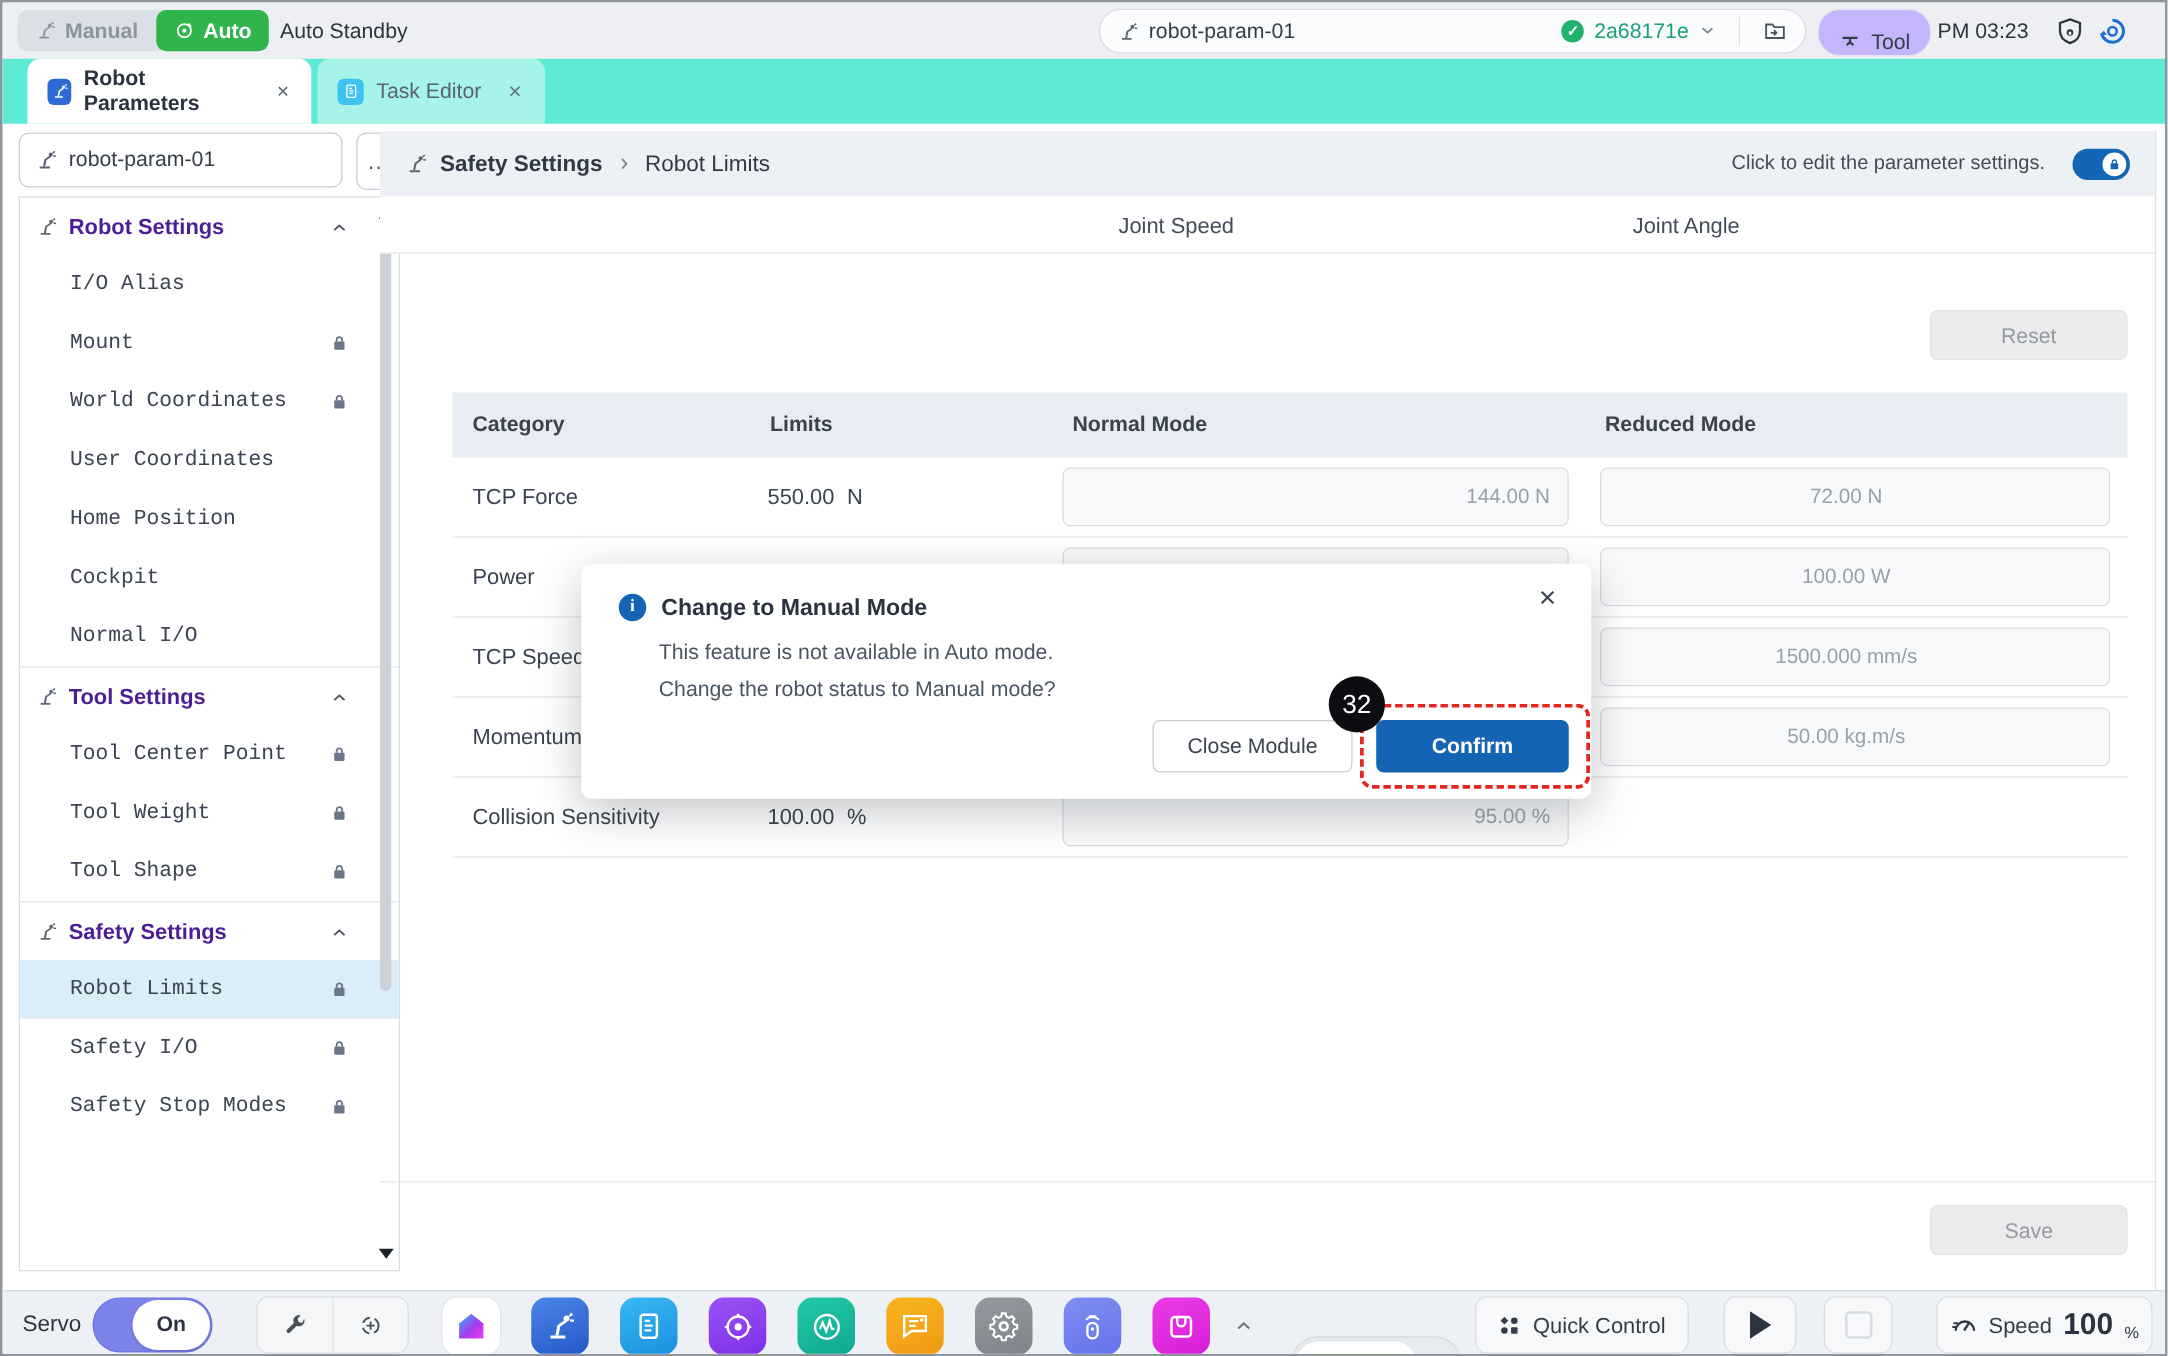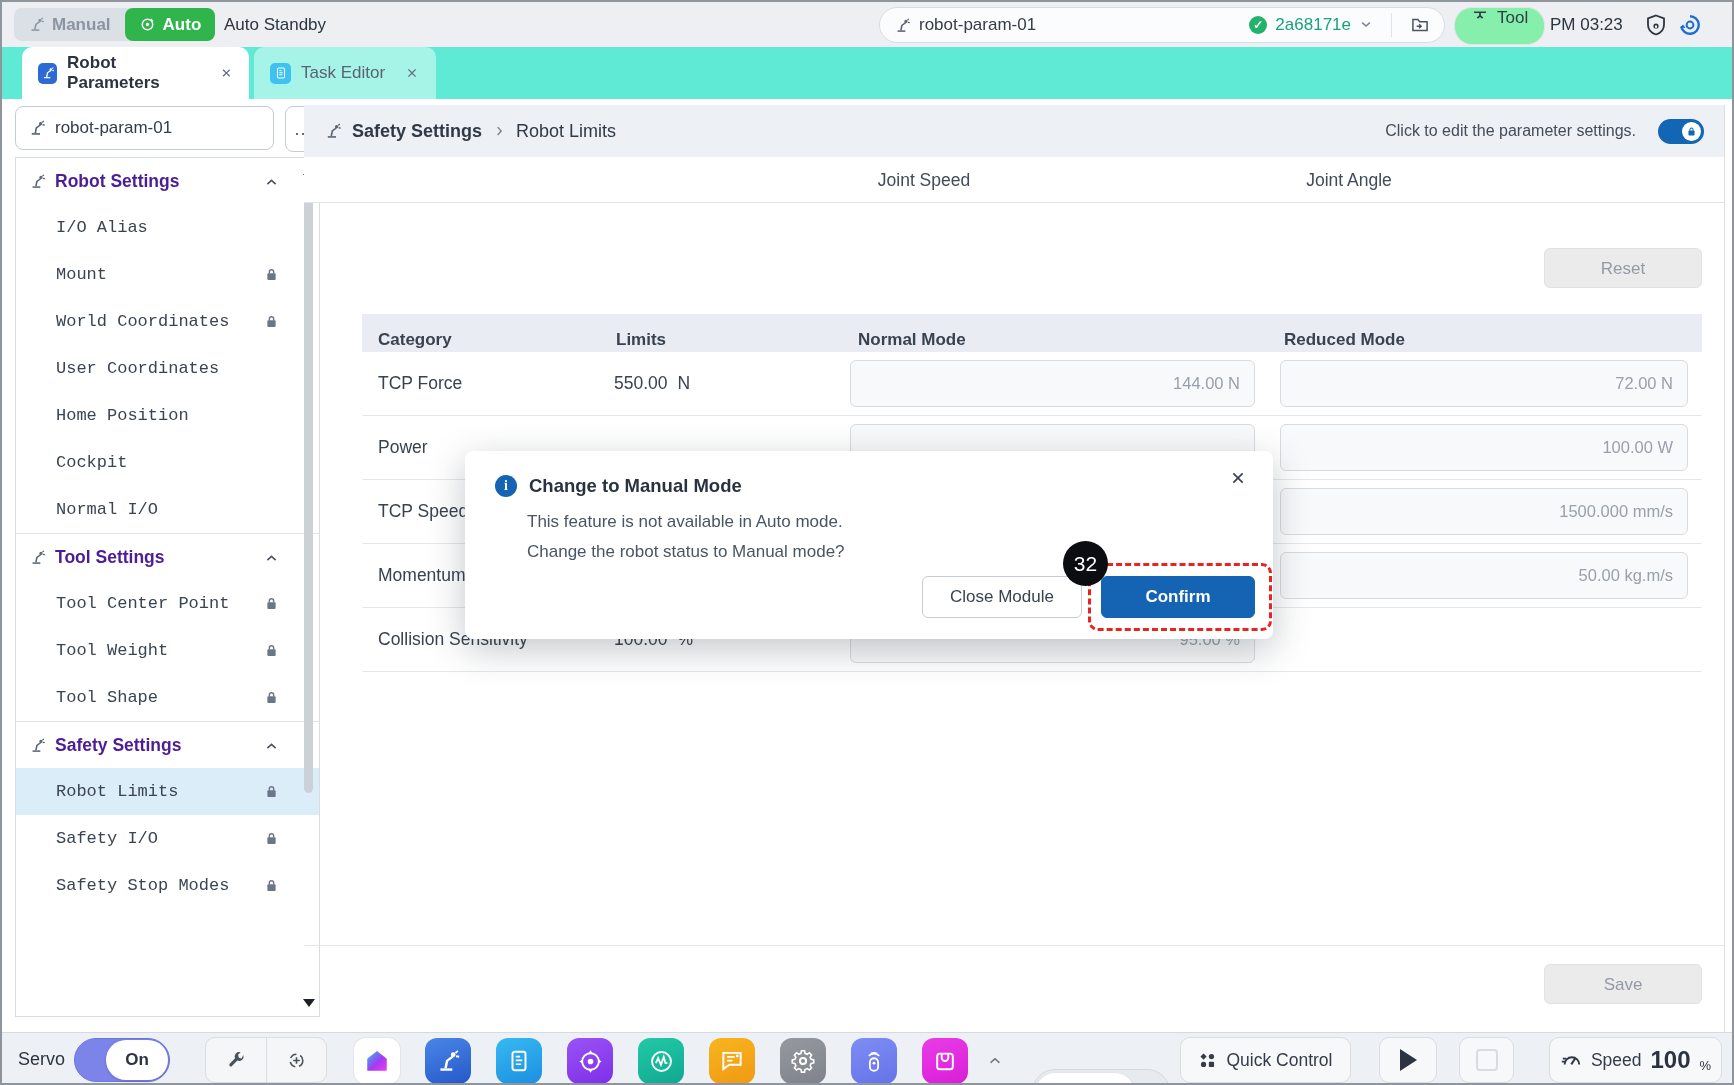--- a/index.html
+++ b/index.html
@@ -14,22 +14,22 @@
     display:flex;align-items:center;}
   .seg{display:flex;align-items:center;gap:7px;justify-content:center;font-size:17px;padding:0 14px;height:33px;box-sizing:border-box;}
   .seg.manual{color:#8b95a1;font-weight:bold;}
   .seg.auto{background:#2fb54c;color:#fff;border-radius:8px;font-weight:bold;}
   .modestatus{position:absolute;left:222px;top:0;height:45px;line-height:45px;font-size:17px;color:#2c3440;}
   .parampill{position:absolute;left:877px;top:5px;width:566px;height:36px;background:#fbfcfd;border:1px solid #d9dde2;
     border-radius:18px;display:flex;align-items:center;padding:0 14px;box-sizing:border-box;gap:8px;}
   .parampill .name{font-size:17px;color:#333c48;}
   .hash{color:#18a277;font-size:17px;}
   .vdiv{width:1px;height:24px;background:#dfe3e8;margin:0 10px;}
-  .toolbtn{position:absolute;left:1452px;top:5px;height:36px;background:#86efac;border:1px solid #e2e5ea;border-radius:18px;
-    display:flex;align-items:flex-start;gap:8px;padding:0 16px;font-size:17px;color:#333c48;}
+  .toolbtn{position:absolute;left:1452px;top:5px;height:36px;background:#c4b5fd;border:1px solid #e2e5ea;border-radius:18px;
+    display:flex;align-items:flex-end;gap:8px;padding:0 16px;font-size:17px;color:#333c48;}
   .time{position:absolute;left:1548px;top:0;height:45px;line-height:45px;font-size:17px;color:#2c3440;}
   .chk{display:inline-flex;width:18px;height:18px;border-radius:50%;background:#23b26b;color:#fff;font-size:12px;
     align-items:center;justify-content:center;font-weight:bold;}
   .infoic{display:inline-flex;width:22px;height:22px;border-radius:50%;background:#1464b3;color:#fff;font-size:14px;
     align-items:center;justify-content:center;font-weight:bold;font-family:"Liberation Serif",serif;}
   
   .tabstrip{position:absolute;left:0;top:45px;width:100%;height:52px;background:#5eead4;}
   .wtab{position:absolute;top:0;height:52px;border-radius:10px 10px 0 0;display:flex;align-items:center;gap:10px;padding:0 16px;box-sizing:border-box;}
   .wtab.active{background:#fff;}
   .wtab.inactive{background:rgba(255,255,255,.45);}
@@ -65,30 +65,30 @@
   .toggle .knob{position:absolute;right:3px;top:3px;width:19px;height:19px;background:#fff;border-radius:50%;
     display:flex;align-items:center;justify-content:center;color:#1366b4;}
   .mtabs{position:absolute;left:302px;top:155px;width:1420px;height:46px;background:#fff;border-bottom:1px solid #e2e5ea;box-sizing:border-box;}
   .mtab{position:absolute;top:0;width:418px;height:46px;line-height:46px;text-align:center;font-size:17.5px;color:#424b58;}
   .mtab.active{color:#1b6ac1;}
   .mtab-underline{position:absolute;left:0;bottom:-1px;width:418px;height:3px;background:#1056a4;}
   .gbtn{position:absolute;width:158px;height:40px;background:#ebebec;border:1px solid #e0e1e3;border-radius:6px;
     text-align:center;line-height:40px;font-size:17px;color:#949aa4;box-sizing:border-box;}
   
   .limtable{position:absolute;left:360px;top:312px;width:1340px;}
-  .thead{position:relative;height:38px;background:#e9edf3;font-size:17px;font-weight:bold;color:#39424f;}
+  .thead{position:relative;height:52px;background:#e9edf3;font-size:17px;font-weight:bold;color:#39424f;}
   .thead span{position:absolute;top:0;line-height:52px;}
   .trow{position:relative;height:63px;border-bottom:1px solid #e4e7eb;font-size:17.5px;color:#39424f;}
   .trow .cat{position:absolute;left:16px;top:0;line-height:63px;}
   .trow .lim{position:absolute;left:252px;top:0;line-height:63px;}
   .trow .lim .unit{margin-left:10px;}
   .tinput{position:absolute;top:8px;height:47px;background:#f8f9fa;border:1px solid #d8dce1;border-radius:6px;
     box-sizing:border-box;text-align:right;line-height:45px;padding-right:14px;color:#99a0aa;font-size:16.5px;}
   .tinput.n{left:488px;width:405px;padding-left:22px;}
-  .tinput.r{left:918px;width:408px;}
+  .tinput.r{left:918px;width:408px;text-align:center;}
   .hdiv{position:absolute;left:302px;top:943px;width:1420px;height:1px;background:#e4e7eb;}
   .rightline{position:absolute;left:1722px;top:103px;width:1px;height:927px;background:#dcdfe4;}
   
   .modal{position:absolute;left:463px;top:449px;width:808px;height:188px;background:#fff;border-radius:8px;
     box-shadow:0 10px 36px rgba(40,50,60,.28);z-index:50;}
   .modal .ttl{position:absolute;left:30px;top:24px;display:flex;align-items:center;gap:12px;
     font-size:18.5px;font-weight:bold;color:#2a3240;}
   .modal .body{position:absolute;left:62px;top:56px;font-size:17px;color:#4a5563;line-height:30px;}
   .modal .mx{position:absolute;right:26px;top:18px;color:#3a4350;}
   .mbtn{position:absolute;top:125px;height:42px;border-radius:6px;box-sizing:border-box;text-align:center;line-height:40px;font-size:17px;}
@@ -433,21 +433,21 @@
     <div class="toggle">
       <div class="knob">
         <svg class="ic" width="11" height="11" fill="#1366b4">
             <use href="#i-lock"></use>
           </svg>
       </div>
     </div>
   </div>
 
   <div class="mtabs">
-    <div class="mtab" style="left:411px">
+    <div class="mtab" style="left:428px">
       <span>Joint Speed</span>
     </div>
     <div class="mtab" style="left:836px">
       <span>Joint Angle</span>
     </div>
   </div>
 
   <div class="gbtn" style="left:1542px;top:246px">Reset</div>
 
   <div class="limtable">

